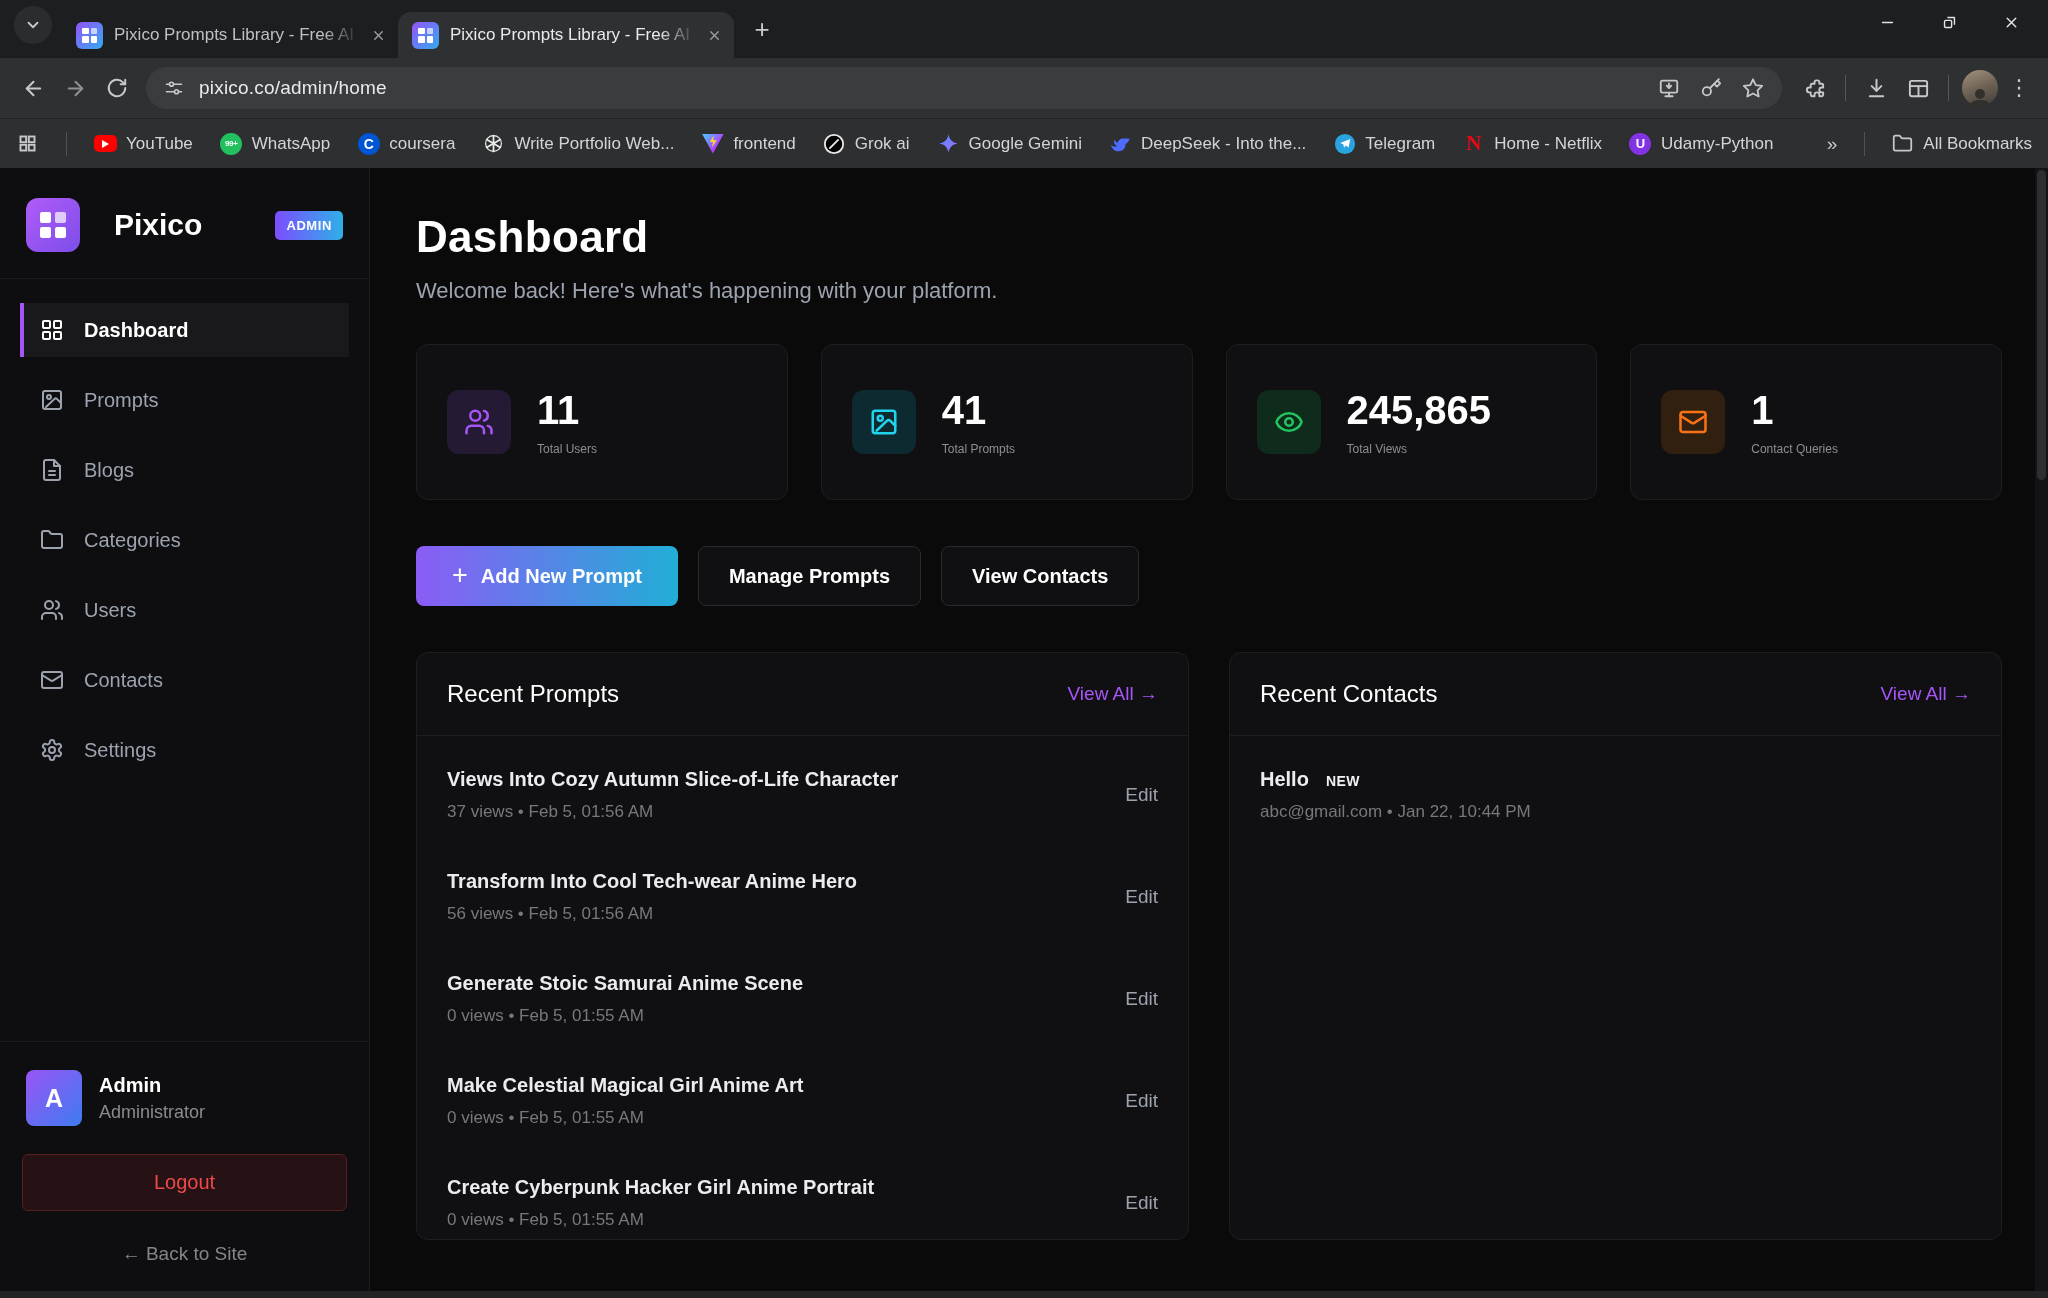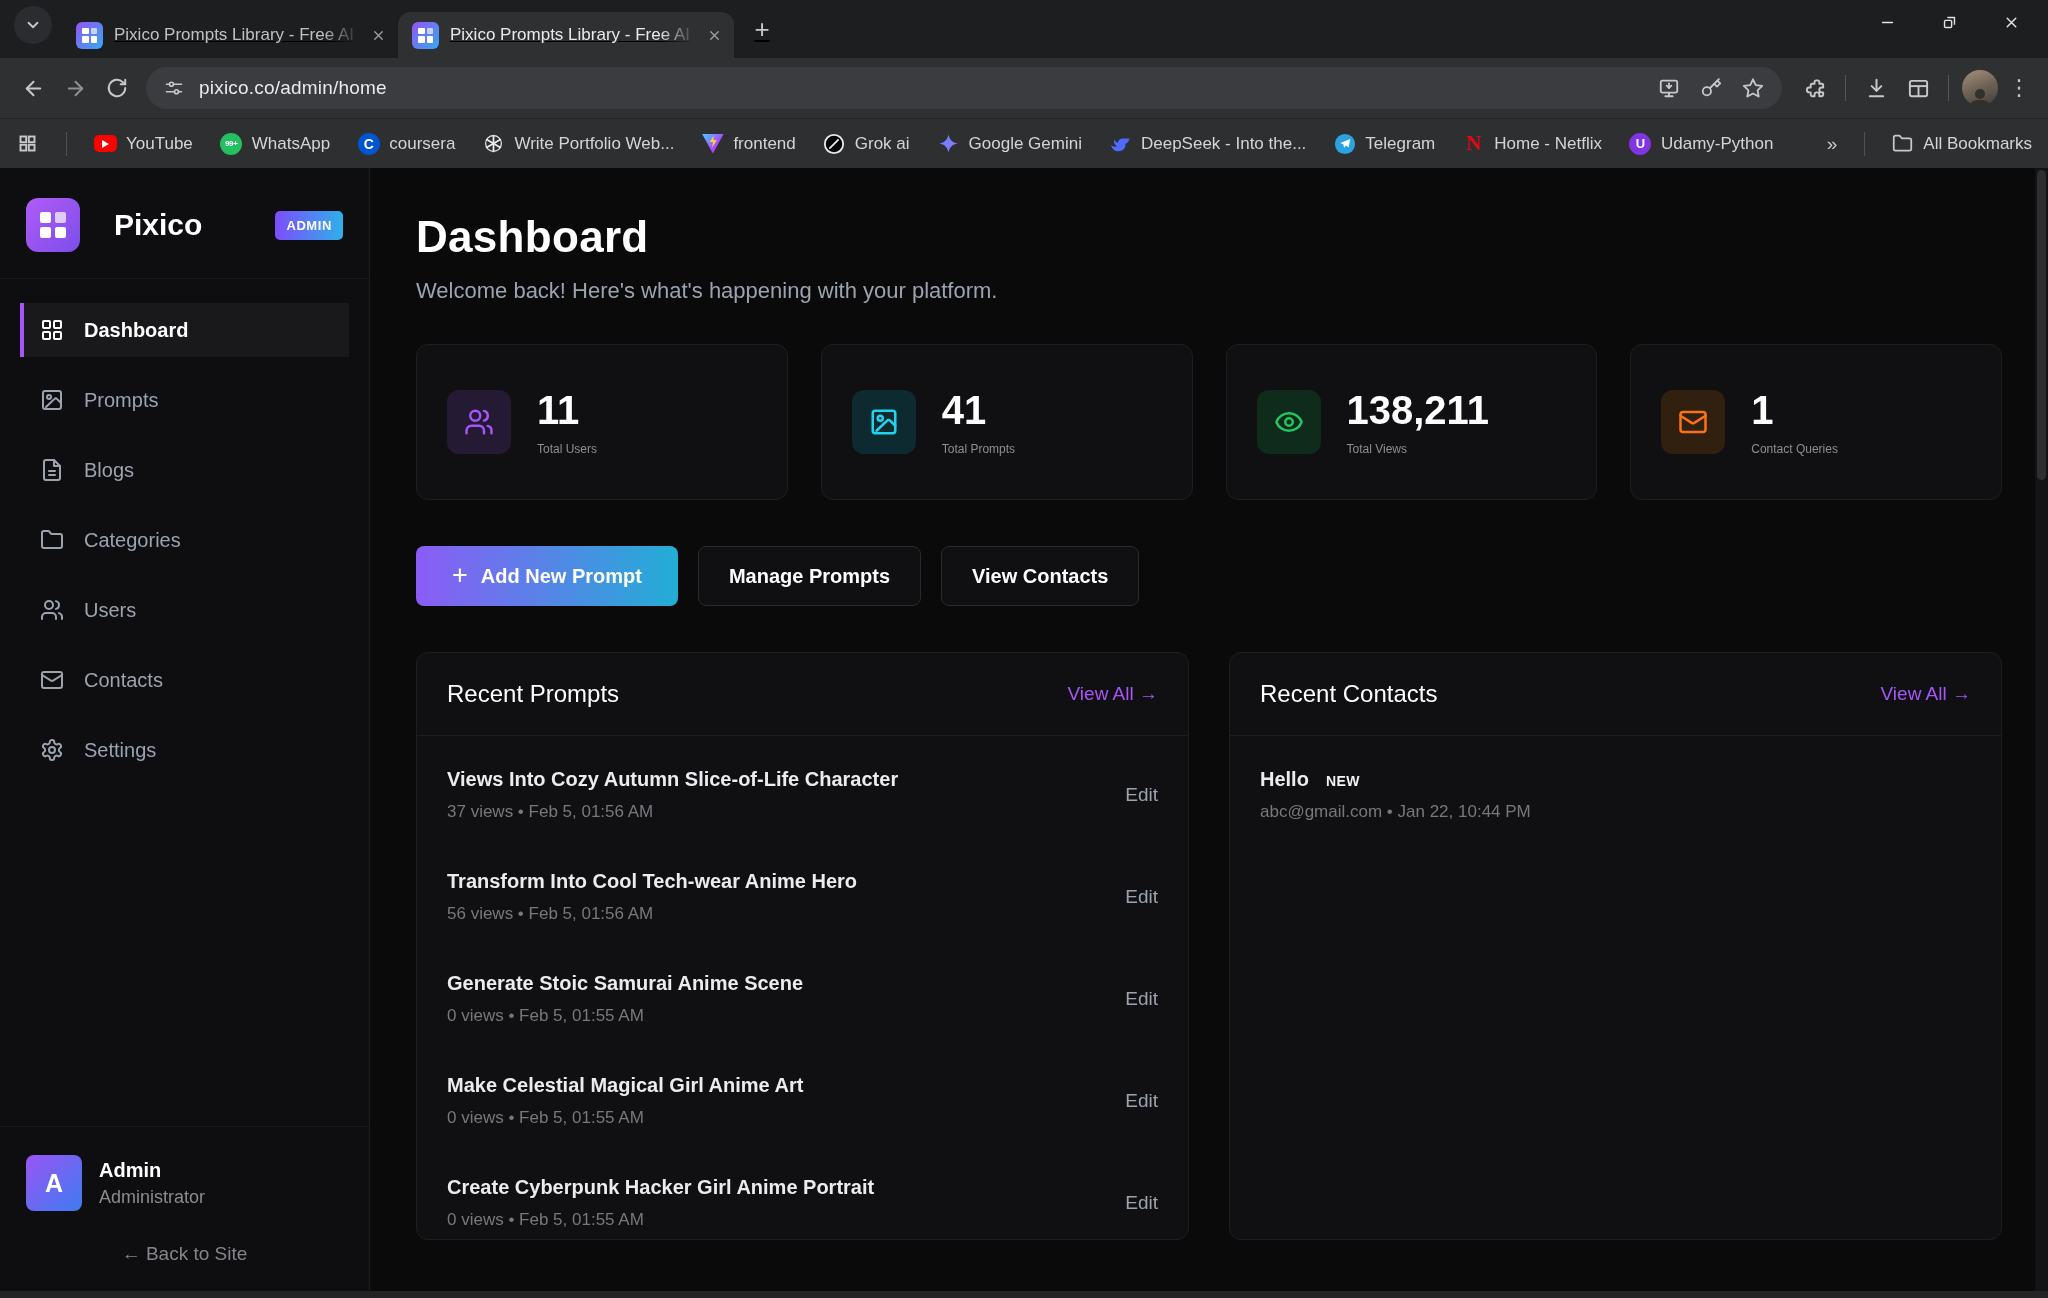--- a/index.html
+++ b/index.html
@@ -5,21 +5,21 @@
   * { box-sizing: border-box; }
   html,body { margin:0; padding:0; }
   body {
     width:2048px; height:1298px; overflow:hidden;
     background:#0a0a0b; font-family:"Liberation Sans", sans-serif;
     -webkit-font-smoothing:antialiased;
   }
   .window { width:100%; height:100%; display:flex; flex-direction:column; }
 
   
-  .tabstrip { height:58px; background:#1d1e20; display:flex; align-items:flex-end; padding:0 6px; flex:0 0 auto;text-decoration:underline; }
+  .tabstrip { height:58px; background:#1d1e20; display:flex; align-items:flex-end; padding:0 6px; flex:0 0 auto; }
   .tab-search { width:38px; height:38px; border-radius:50%; background:#2b2c2f; color:#c6c9cc;
     display:flex; align-items:center; justify-content:center; margin:0 10px 8px 8px; align-self:center; }
   .tab { height:46px; width:336px; display:flex; align-items:center; gap:11px; padding:0 12px 0 14px; }
   .tab.active { background:#2f3032; border-radius:13px 13px 0 0; }
   .tab-title { flex:1; white-space:nowrap; overflow:hidden; color:#bdc1c6; font-size:17px;
     -webkit-mask-image:linear-gradient(90deg,#000 85%,transparent); mask-image:linear-gradient(90deg,#000 85%,transparent); }
   .tab.active .tab-title { color:#e8eaed; }
   .tab-close { color:#9aa0a6; display:flex; align-items:center; }
   .favicon { width:27px; height:27px; border-radius:6px; flex:0 0 auto;
     background:linear-gradient(135deg,#8b5cf6 10%,#38a6f0 95%); display:grid; place-items:center; }
@@ -495,20 +495,21 @@
       </nav>
 
       <div class="side-foot">
         <div class="user-row">
           <div class="user-avatar">A</div>
           <div>
             <div class="user-name">Admin</div>
             <div class="user-role">Administrator</div>
           </div>
         </div>
+        <div class="logout-btn">Logout</div>
         <div class="back-link">← Back to Site</div>
       </div>
     </aside>
 
     <main class="main">
       <h1 class="page-title">Dashboard</h1>
       <p class="page-subtitle">Welcome back! Here's what's happening with your platform.</p>
 
       <div class="stats">
         <div class="stat-card">
@@ -539,21 +540,21 @@
           </div>
         </div>
         <div class="stat-card">
           <div class="stat-icon v-views">
             <svg width="30" height="30" viewBox="0 0 24 24" fill="none" stroke="currentColor" stroke-width="2" stroke-linecap="round" stroke-linejoin="round">
                 <path d="M2.06 12.35a1 1 0 0 1 0-.7C3.42 8.1 7.22 5 12 5s8.58 3.1 9.94 6.65a1 1 0 0 1 0 .7C20.58 15.9 16.78 19 12 19s-8.58-3.1-9.94-6.65Z"></path>
                 <circle cx="12" cy="12" r="3"></circle>
               </svg>
           </div>
           <div>
-            <div class="stat-value">138,211</div>
+            <div class="stat-value">245,865</div>
             <div class="stat-label">Total Views</div>
           </div>
         </div>
         <div class="stat-card">
           <div class="stat-icon v-contacts">
             <svg width="30" height="30" viewBox="0 0 24 24" fill="none" stroke="currentColor" stroke-width="2" stroke-linecap="round" stroke-linejoin="round">
                 <rect x="2" y="4" width="20" height="16" rx="2"></rect>
                 <path d="m22 7-8.97 5.7a1.94 1.94 0 0 1-2.06 0L2 7"></path>
               </svg>
           </div>

